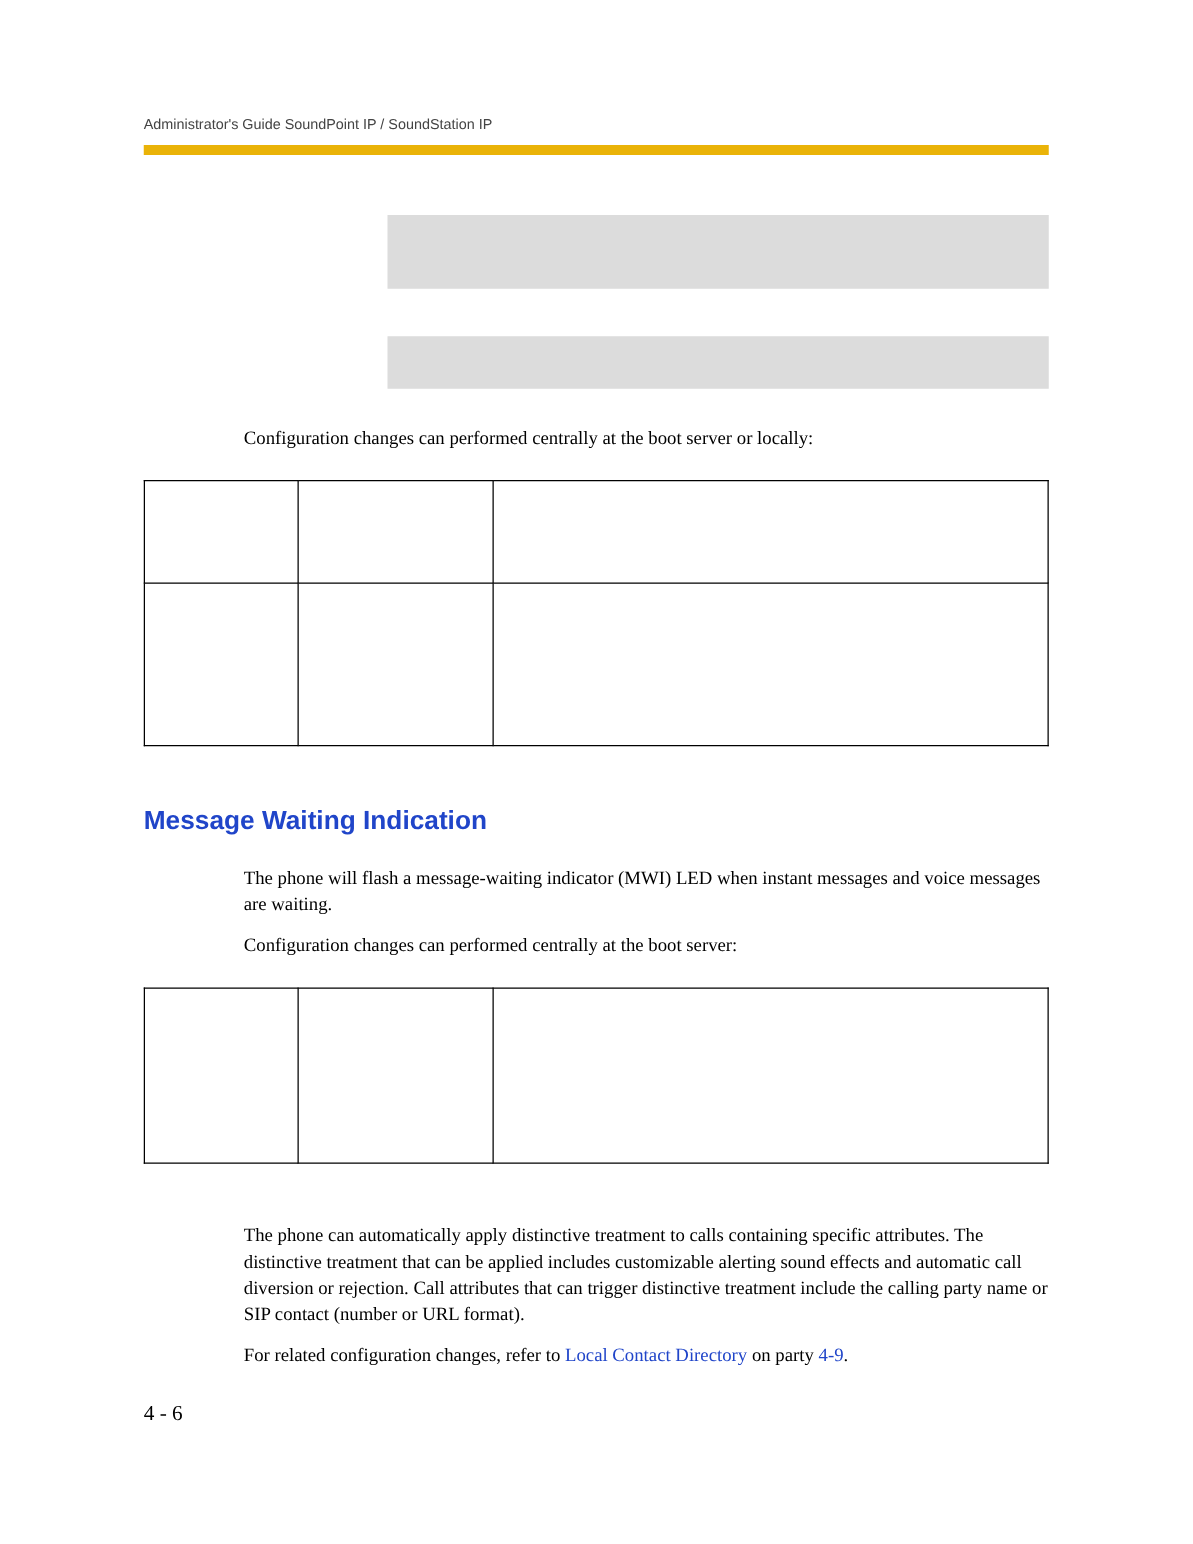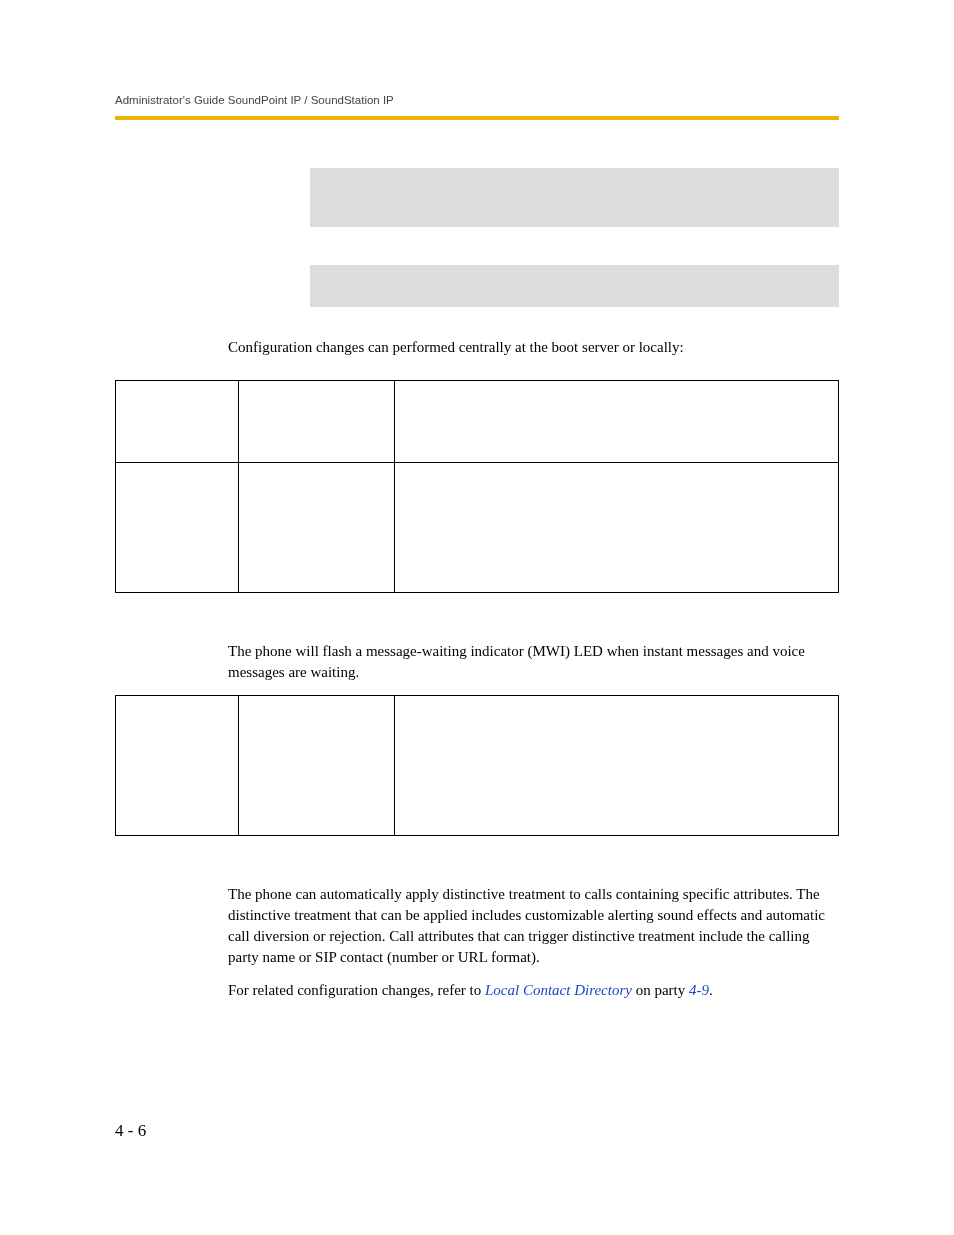--- a/index.html
+++ b/index.html
@@ -19,35 +19,35 @@
     .page {
       padding: 94px 115px 0 115px;
       position: relative;
       height: 100%;
     }
     .running-header {
       font-family: Arial, Helvetica, sans-serif;
       font-size: 11.5px;
       color: #444;
       padding-bottom: 10px;
-      border-bottom: 4px solid #eab308;
+      border-bottom: 8px solid #eab308;
       margin-bottom: 48px;
     }
     .grey-box {
       background: #dcdcdc;
       height: 59px;
       margin-left: 195px;
       margin-bottom: 38px;
     }
     .grey-box.second {
       height: 42px;
       margin-bottom: 30px;
     }
     .body-text {
-      margin-left: 113px;
+      margin-left: 80px;
       line-height: 1.4;
       margin-bottom: 22px;
     }
     .body-text.tight {
       margin-bottom: 12px;
     }
     table.empty-table {
       width: 100%;
       border-collapse: collapse;
       margin-bottom: 48px;
@@ -67,21 +67,20 @@
     table.empty-table .col3 { width: auto; }
     .section-heading {
       font-family: Arial, Helvetica, sans-serif;
       font-size: 21px;
       font-weight: bold;
       color: #2045c9;
       margin-bottom: 24px;
     }
     .link {
       color: #2045c9;
-      font-style: italic;
     }
     .page-number {
       position: absolute;
       bottom: 94px;
       left: 115px;
       font-size: 17px;
     }
   </style>
 </head>
 <body>
@@ -102,21 +101,23 @@
       <td class="col3"></td>
     </tr>
     <tr class="row2">
       <td class="col1"></td>
       <td class="col2"></td>
       <td class="col3"></td>
     </tr>
   </tbody>
     </table>
 
+  <h2 class="section-heading">Message Waiting Indication</h2>
   <p class="body-text tight">The phone will flash a message-waiting indicator (MWI) LED when instant messages and voice messages are waiting.</p>
+  <p class="body-text">Configuration changes can performed centrally at the boot server:</p>
 
   <table class="empty-table t2">
     <tbody>
         <tr>
       <td class="col1"></td>
       <td class="col2"></td>
       <td class="col3"></td>
     </tr>
   </tbody>
     </table>

